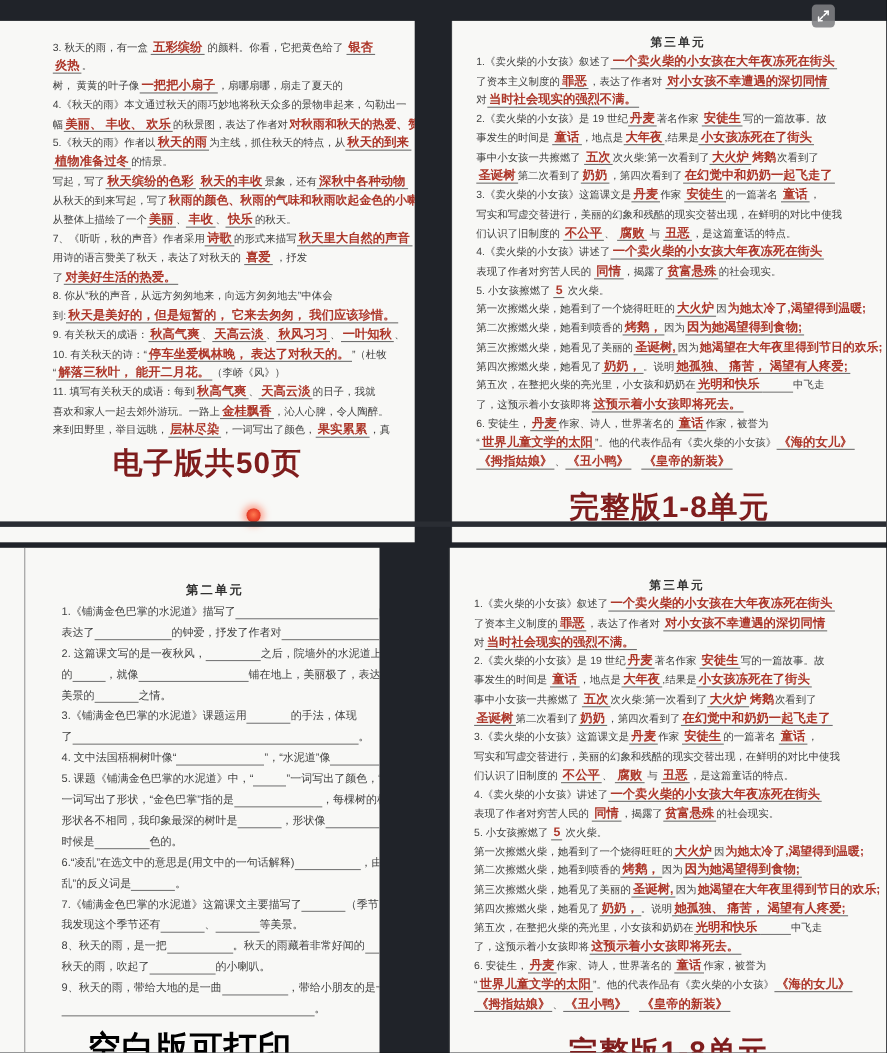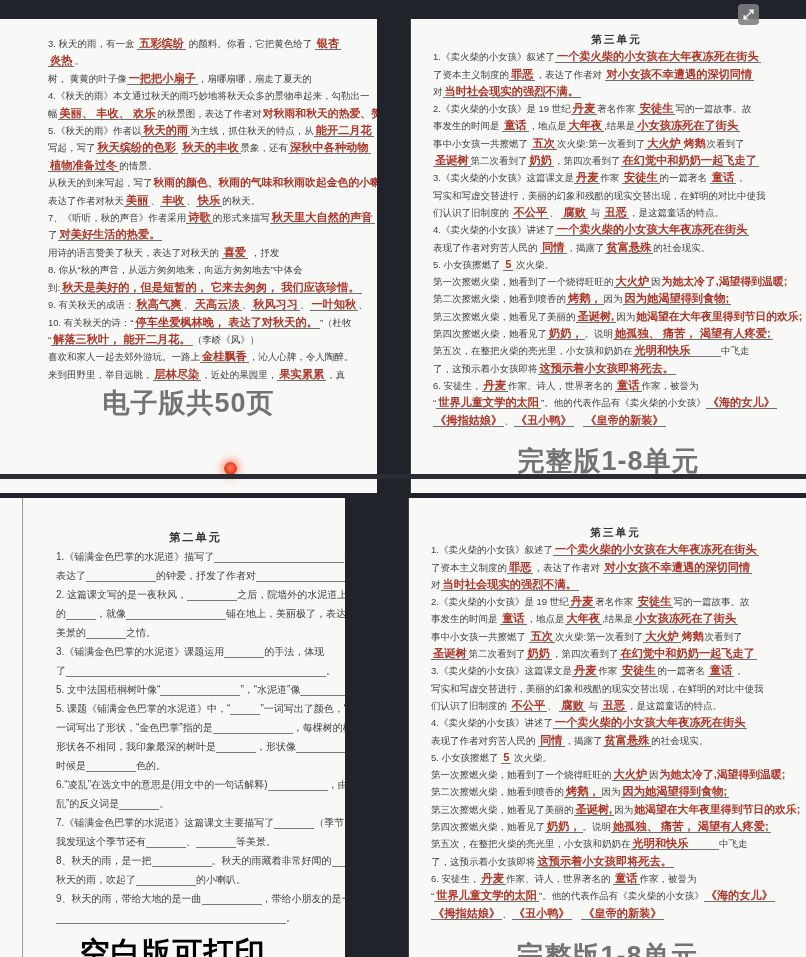--- a/index.html
+++ b/index.html
@@ -23,21 +23,21 @@
   .doc-br{padding:26px 6px 0 22px;font-size:9.5px;line-height:17.3px;}
   .line{white-space:nowrap;}
   .line.center{text-align:center;white-space:normal;}
   .seg-n{color:#3f3f3f;}
   .seg-t{color:#303030;font-weight:bold;font-size:1.12em;letter-spacing:2px;}
   .seg-r{color:#ad372a;font-weight:bold;font-size:1.18em;border-bottom:1px solid #6f6f6f;padding:0 2px;}
   .seg-b{color:#ad372a;font-weight:bold;font-size:1.14em;padding:0 1px;}
   .seg-u{border-bottom:1px solid #7a7a7a;white-space:pre;}
 
   .caption{text-align:center;font-weight:bold;letter-spacing:1px;}
-  .caption-blue{color:#737373;}
+  .caption-blue{color:#7f1d1d;}
   .cap-tl{margin-top:2px;font-size:27px;}
   .cap-tr{margin-top:14px;font-size:27px;}
   .cap-br{margin-top:16px;font-size:27px;}
   .cap-bl{margin-top:6px;font-size:30px;color:#000000;}
 
   .expand-btn{
     position:absolute;left:738px;top:4px;width:21px;height:21px;border-radius:4px;
     background:rgba(125,126,130,0.88);display:flex;align-items:center;justify-content:center;
     cursor:pointer;border:none;padding:0;
   }
@@ -53,35 +53,36 @@
 
 <div class="canvas">
 
   <div class="page page-tl">
     <div class="doc doc-tl" id="doc-tl">
         <div class="line"><span class="seg-n">3. 秋天的雨，有一盒 </span><span class="seg-r">五彩缤纷</span><span class="seg-n"> 的颜料。你看，它把黄色给了 </span><span class="seg-r">银杏</span></div>
         <div class="line"><span class="seg-r">炎热</span><span class="seg-n">。</span></div>
         <div class="line"><span class="seg-n">树， 黄黄的叶子像</span><span class="seg-r">一把把小扇子</span><span class="seg-n">，扇哪扇哪，扇走了夏天的</span></div>
         <div class="line"><span class="seg-n">4.《秋天的雨》本文通过秋天的雨巧妙地将秋天众多的景物串起来，勾勒出一</span></div>
         <div class="line"><span class="seg-n">幅</span><span class="seg-r">美丽、 丰收、 欢乐</span><span class="seg-n">的秋景图，表达了作者对</span><span class="seg-b">对秋雨和秋天的热爱、赞美</span></div>
-        <div class="line"><span class="seg-n">5.《秋天的雨》作者以</span><span class="seg-r">秋天的雨</span><span class="seg-n">为主线，抓住秋天的特点，从</span><span class="seg-r">能开二月花</span></div>
+        <div class="line"><span class="seg-n">5.《秋天的雨》作者以</span><span class="seg-r">秋天的雨</span><span class="seg-n">为主线，抓住秋天的特点，从</span><span class="seg-r">秋天的到来</span></div>
+        <div class="line"><span class="seg-r">植物准备过冬</span><span class="seg-n">的情景。</span></div>
         <div class="line"><span class="seg-n">写起，写了</span><span class="seg-r">秋天缤纷的色彩</span><span class="seg-n"> </span><span class="seg-r">秋天的丰收</span><span class="seg-n">景象，还有</span><span class="seg-r">深秋中各种动物</span></div>
-        <div class="line"><span class="seg-r">植物准备过冬</span><span class="seg-n">的情景。</span></div>
         <div class="line"><span class="seg-n">从秋天的到来写起，写了</span><span class="seg-b">秋雨的颜色、秋雨的气味和秋雨吹起金色的小喇叭</span></div>
-        <div class="line"><span class="seg-n">表达了作者对秋天</span><span class="seg-r">美丽</span><span class="seg-n">、</span><span class="seg-r">丰收</span><span class="seg-n">、</span><span class="seg-r">快乐</span><span class="seg-n">的秋天。</span></div>
+        <div class="line"><span class="seg-n">从整体上描绘了一个</span><span class="seg-r">美丽</span><span class="seg-n">、</span><span class="seg-r">丰收</span><span class="seg-n">、</span><span class="seg-r">快乐</span><span class="seg-n">的秋天。</span></div>
         <div class="line"><span class="seg-n">7、《听听，秋的声音》作者采用</span><span class="seg-r">诗歌</span><span class="seg-n">的形式来描写</span><span class="seg-r">秋天里大自然的声音</span></div>
+        <div class="line"><span class="seg-n">用诗的语言赞美了秋天，表达了对秋天的 </span><span class="seg-r">喜爱</span><span class="seg-n"> ，抒发</span></div>
         <div class="line"><span class="seg-n">了</span><span class="seg-r">对美好生活的热爱。</span></div>
-        <div class="line"><span class="seg-n">用诗的语言赞美了秋天，表达了对秋天的 </span><span class="seg-r">喜爱</span><span class="seg-n"> ，抒发</span></div>
         <div class="line"><span class="seg-n">8. 你从“秋的声音，从远方匆匆地来，向远方匆匆地去”中体会</span></div>
         <div class="line"><span class="seg-n">到:</span><span class="seg-r">秋天是美好的，但是短暂的， 它来去匆匆， 我们应该珍惜。</span></div>
         <div class="line"><span class="seg-n">9. 有关秋天的成语：</span><span class="seg-r">秋高气爽</span><span class="seg-n">、</span><span class="seg-r">天高云淡</span><span class="seg-n">、</span><span class="seg-r">秋风习习</span><span class="seg-n">、</span><span class="seg-r">一叶知秋</span><span class="seg-n">、</span></div>
         <div class="line"><span class="seg-n">10. 有关秋天的诗：“</span><span class="seg-r">停车坐爱枫林晚， 表达了对秋天的。</span><span class="seg-n">”（杜牧</span></div>
         <div class="line"><span class="seg-n">“</span><span class="seg-r">解落三秋叶， 能开二月花。</span><span class="seg-n">（李峤《风》）</span></div>
+        <div class="line"><span class="seg-n">11. 填写有关秋天的成语：每到</span><span class="seg-r">秋高气爽</span><span class="seg-n">、</span><span class="seg-r">天高云淡</span><span class="seg-n">的日子，我就</span></div>
         <div class="line"><span class="seg-n">喜欢和家人一起去郊外游玩。一路上</span><span class="seg-r">金桂飘香</span><span class="seg-n">，沁人心脾，令人陶醉。</span></div>
-        <div class="line"><span class="seg-n">来到田野里，举目远眺，</span><span class="seg-r">层林尽染</span><span class="seg-n">，近处的果园里，</span><span class="seg-r">果实累累</span><span class="seg-n">，真</span></div>
+        <div class="line"><span class="seg-n">来到田野里，举目远眺，</span><span class="seg-r">层林尽染</span><span class="seg-n">，一词写出了颜色，</span><span class="seg-r">果实累累</span><span class="seg-n">，真</span></div>
       </div>
     <div class="caption caption-blue cap-tl">电子版共50页</div>
     <div class="cursor-dot"></div>
   </div>
 
   <div class="page page-tr">
     <div class="doc doc-tr" id="doc-tr">
         <div class="line center"><span class="seg-t">第三单元</span></div>
         <div class="line"><span class="seg-n">1.《卖火柴的小女孩》叙述了</span><span class="seg-r">一个卖火柴的小女孩在大年夜冻死在街头</span></div>
         <div class="line"><span class="seg-n">了资本主义制度的</span><span class="seg-r">罪恶</span><span class="seg-n">，表达了作者对 </span><span class="seg-r">对小女孩不幸遭遇的深切同情</span></div>
@@ -114,21 +115,21 @@
   <div class="page page-bl">
     <div class="doc doc-bl" id="doc-bl">
         <div class="line center"><span class="seg-t">第二单元</span></div>
         <div class="line"><span class="seg-n">1.《铺满金色巴掌的水泥道》描写了</span><span class="seg-u">　　　　　　　　　　　　　</span><span class="seg-n">的美景，</span></div>
         <div class="line"><span class="seg-n">表达了</span><span class="seg-u">　　　　　　　</span><span class="seg-n">的钟爱，抒发了作者对</span><span class="seg-u">　　　　　　　　　</span><span class="seg-n">之情。</span></div>
         <div class="line"><span class="seg-n">2. 这篇课文写的是一夜秋风，</span><span class="seg-u">　　　　　</span><span class="seg-n">之后，院墙外的水泥道上落满了梧桐树</span></div>
         <div class="line"><span class="seg-n">的</span><span class="seg-u">　　　</span><span class="seg-n">，就像</span><span class="seg-u">　　　　　　　　　　</span><span class="seg-n">铺在地上，美丽极了，表达了作者对秋天</span></div>
         <div class="line"><span class="seg-n">美景的</span><span class="seg-u">　　　　</span><span class="seg-n">之情。</span></div>
         <div class="line"><span class="seg-n">3.《铺满金色巴掌的水泥道》课题运用</span><span class="seg-u">　　　　</span><span class="seg-n">的手法，体现</span></div>
         <div class="line"><span class="seg-n">了</span><span class="seg-u">　　　　　　　　　　　　　　　　　　　　　　　　　　</span><span class="seg-n">。</span></div>
-        <div class="line"><span class="seg-n">5. 文中法国梧桐树叶像“</span><span class="seg-u">　　　　　　　　</span><span class="seg-n">”，“水泥道”像</span><span class="seg-u">　　　　　　　</span><span class="seg-n">。</span></div>
+        <div class="line"><span class="seg-n">4. 文中法国梧桐树叶像“</span><span class="seg-u">　　　　　　　　</span><span class="seg-n">”，“水泥道”像</span><span class="seg-u">　　　　　　　</span><span class="seg-n">。</span></div>
         <div class="line"><span class="seg-n">5. 课题《铺满金色巴掌的水泥道》中，“</span><span class="seg-u">　　　</span><span class="seg-n">”一词写出了颜色，“</span><span class="seg-u">　　　　</span></div>
         <div class="line"><span class="seg-n">一词写出了形状，“金色巴掌”指的是</span><span class="seg-u">　　　　　　　　</span><span class="seg-n">，每棵树的树叶颜色、</span></div>
         <div class="line"><span class="seg-n">形状各不相同，我印象最深的树叶是</span><span class="seg-u">　　　　</span><span class="seg-n">，形状像</span><span class="seg-u">　　　　　</span><span class="seg-n">，它在秋天的</span></div>
         <div class="line"><span class="seg-n">时候是</span><span class="seg-u">　　　　　</span><span class="seg-n">色的。</span></div>
         <div class="line"><span class="seg-n">6.“凌乱”在选文中的意思是(用文中的一句话解释)</span><span class="seg-u">　　　　　　</span><span class="seg-n">，由此可见“凌</span></div>
         <div class="line"><span class="seg-n">乱”的反义词是</span><span class="seg-u">　　　　</span><span class="seg-n">。</span></div>
         <div class="line"><span class="seg-n">7.《铺满金色巴掌的水泥道》这篇课文主要描写了</span><span class="seg-u">　　　　</span><span class="seg-n">（季节）</span><span class="seg-u">　　　　</span></div>
         <div class="line"><span class="seg-n">我发现这个季节还有</span><span class="seg-u">　　　　</span><span class="seg-n">、</span><span class="seg-u">　　　　</span><span class="seg-n">等美景。</span></div>
         <div class="line"><span class="seg-n">8、秋天的雨，是一把</span><span class="seg-u">　　　　　　</span><span class="seg-n">。秋天的雨藏着非常好闻的</span><span class="seg-u">　　　　　　</span></div>
         <div class="line"><span class="seg-n">秋天的雨，吹起了</span><span class="seg-u">　　　　　　</span><span class="seg-n">的小喇叭。</span></div>

